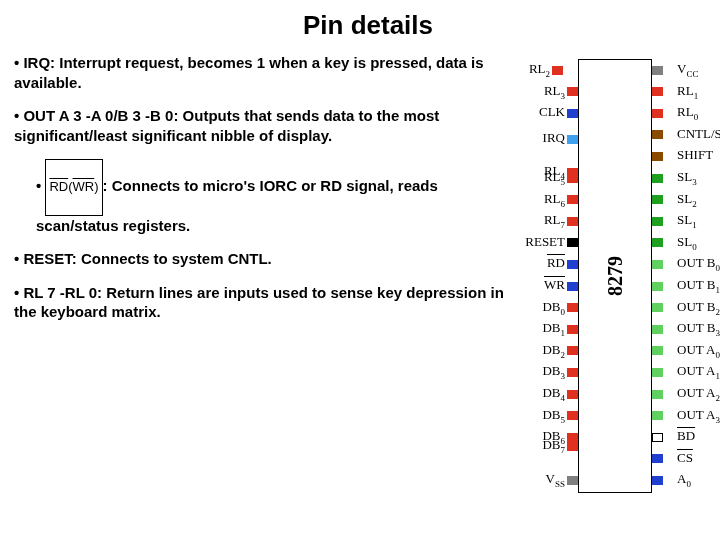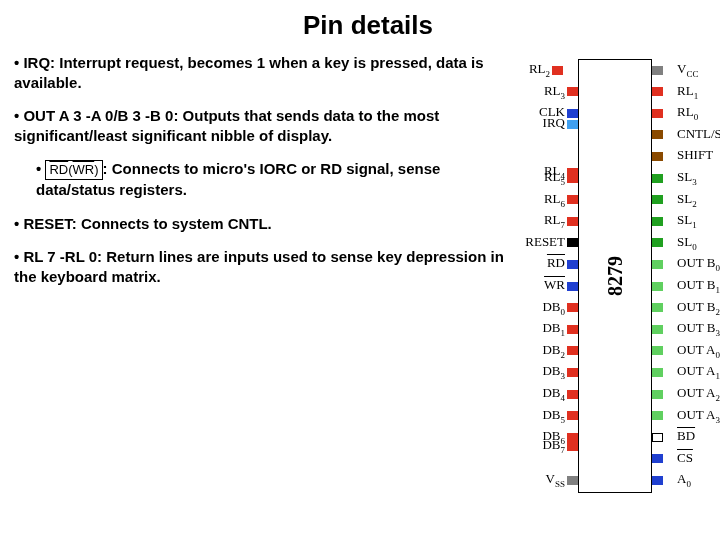--- a/index.html
+++ b/index.html
@@ -32,21 +32,21 @@
   .bullet {
     margin-bottom: 14px;
     font-weight: bold;
   }
   .bullet.indent {
     padding-left: 22px;
   }
   .overline {
     position: relative;
     display: inline-block;
-    padding: 1px 3px;
+    padding: 19px 3px;
     border: 1px solid #000;
     font-size: 13px;
     font-weight: normal;
     vertical-align: middle;
   }
   .overbar {
     text-decoration: overline;
   }
   
   .chip-col {
@@ -118,35 +118,35 @@
 </head>
 <body>
 
 <div class="title">Pin details</div>
 
 <div class="content">
   <div class="text-col">
     <div class="bullet">• IRQ: Interrupt request, becomes 1 when a key is pressed, data is available.</div>
     <div class="bullet">• OUT A 3 -A 0/B 3 -B 0: Outputs that sends data to the most significant/least significant nibble of display.</div>
     <div class="bullet indent">
-      <span>• </span><span class="overline"><span class="overbar">RD</span>(<span class="overbar">WR</span>)</span><span>:   Connects to micro's IORC or RD signal, sense data/status registers.</span>
+      <span>• </span><span class="overline"><span class="overbar">RD</span>(<span class="overbar">WR</span>)</span><span>:   Connects to micro's IORC or RD signal, reads scan/status registers.</span>
     </div>
     <div class="bullet">• RESET: Connects to system CNTL.</div>
     <div class="bullet">• RL 7 -RL 0: Return lines are inputs used to sense key depression in the keyboard matrix.</div>
   </div>
 
   <div class="chip-col">
     <div class="chip" id="chip" style="height: 432px;">
       <div class="chip-body">
         <div class="chip-label">8279</div>
       </div>
     <div class="pin-row pin-left" style="top: 0px; text-align: center;"><span class="pin-text">RL<sub>2</sub></span><span class="pin-marker pm-red"></span></div>
         <div class="pin-row pin-left" style="top: 21.6px;"><span class="pin-text">RL<sub>3</sub></span><span class="pin-marker pm-red"></span></div>
         <div class="pin-row pin-left" style="top: 43.2px;"><span class="pin-text">CLK</span><span class="pin-marker pm-blue"></span></div>
-        <div class="pin-row pin-left" style="top: 54px;"><span class="pin-text">IRQ</span><span class="pin-marker pm-lblue"></span></div>
+        <div class="pin-row pin-left" style="top: 69px;"><span class="pin-text">IRQ</span><span class="pin-marker pm-lblue"></span></div>
         <div class="pin-row pin-left" style="top: 102px;"><span class="pin-text">RL<sub>4</sub></span><span class="pin-marker pm-red"></span></div>
         <div class="pin-row pin-left" style="top: 108px;"><span class="pin-text">RL<sub>5</sub></span><span class="pin-marker pm-red"></span></div>
         <div class="pin-row pin-left" style="top: 129.6px;"><span class="pin-text">RL<sub>6</sub></span><span class="pin-marker pm-red"></span></div>
         <div class="pin-row pin-left" style="top: 151.2px;"><span class="pin-text">RL<sub>7</sub></span><span class="pin-marker pm-red"></span></div>
         <div class="pin-row pin-left" style="top: 172.8px;"><span class="pin-text">RESET</span><span class="pin-marker pm-black"></span></div>
         <div class="pin-row pin-left" style="top: 194.4px;"><span class="pin-text"><span class="ov">RD</span></span><span class="pin-marker pm-blue"></span></div>
         <div class="pin-row pin-left" style="top: 216px;"><span class="pin-text"><span class="ov">WR</span></span><span class="pin-marker pm-blue"></span></div>
         <div class="pin-row pin-left" style="top: 237.6px;"><span class="pin-text">DB<sub>0</sub></span><span class="pin-marker pm-red"></span></div>
         <div class="pin-row pin-left" style="top: 259.2px;"><span class="pin-text">DB<sub>1</sub></span><span class="pin-marker pm-red"></span></div>
         <div class="pin-row pin-left" style="top: 280.8px;"><span class="pin-text">DB<sub>2</sub></span><span class="pin-marker pm-red"></span></div>

